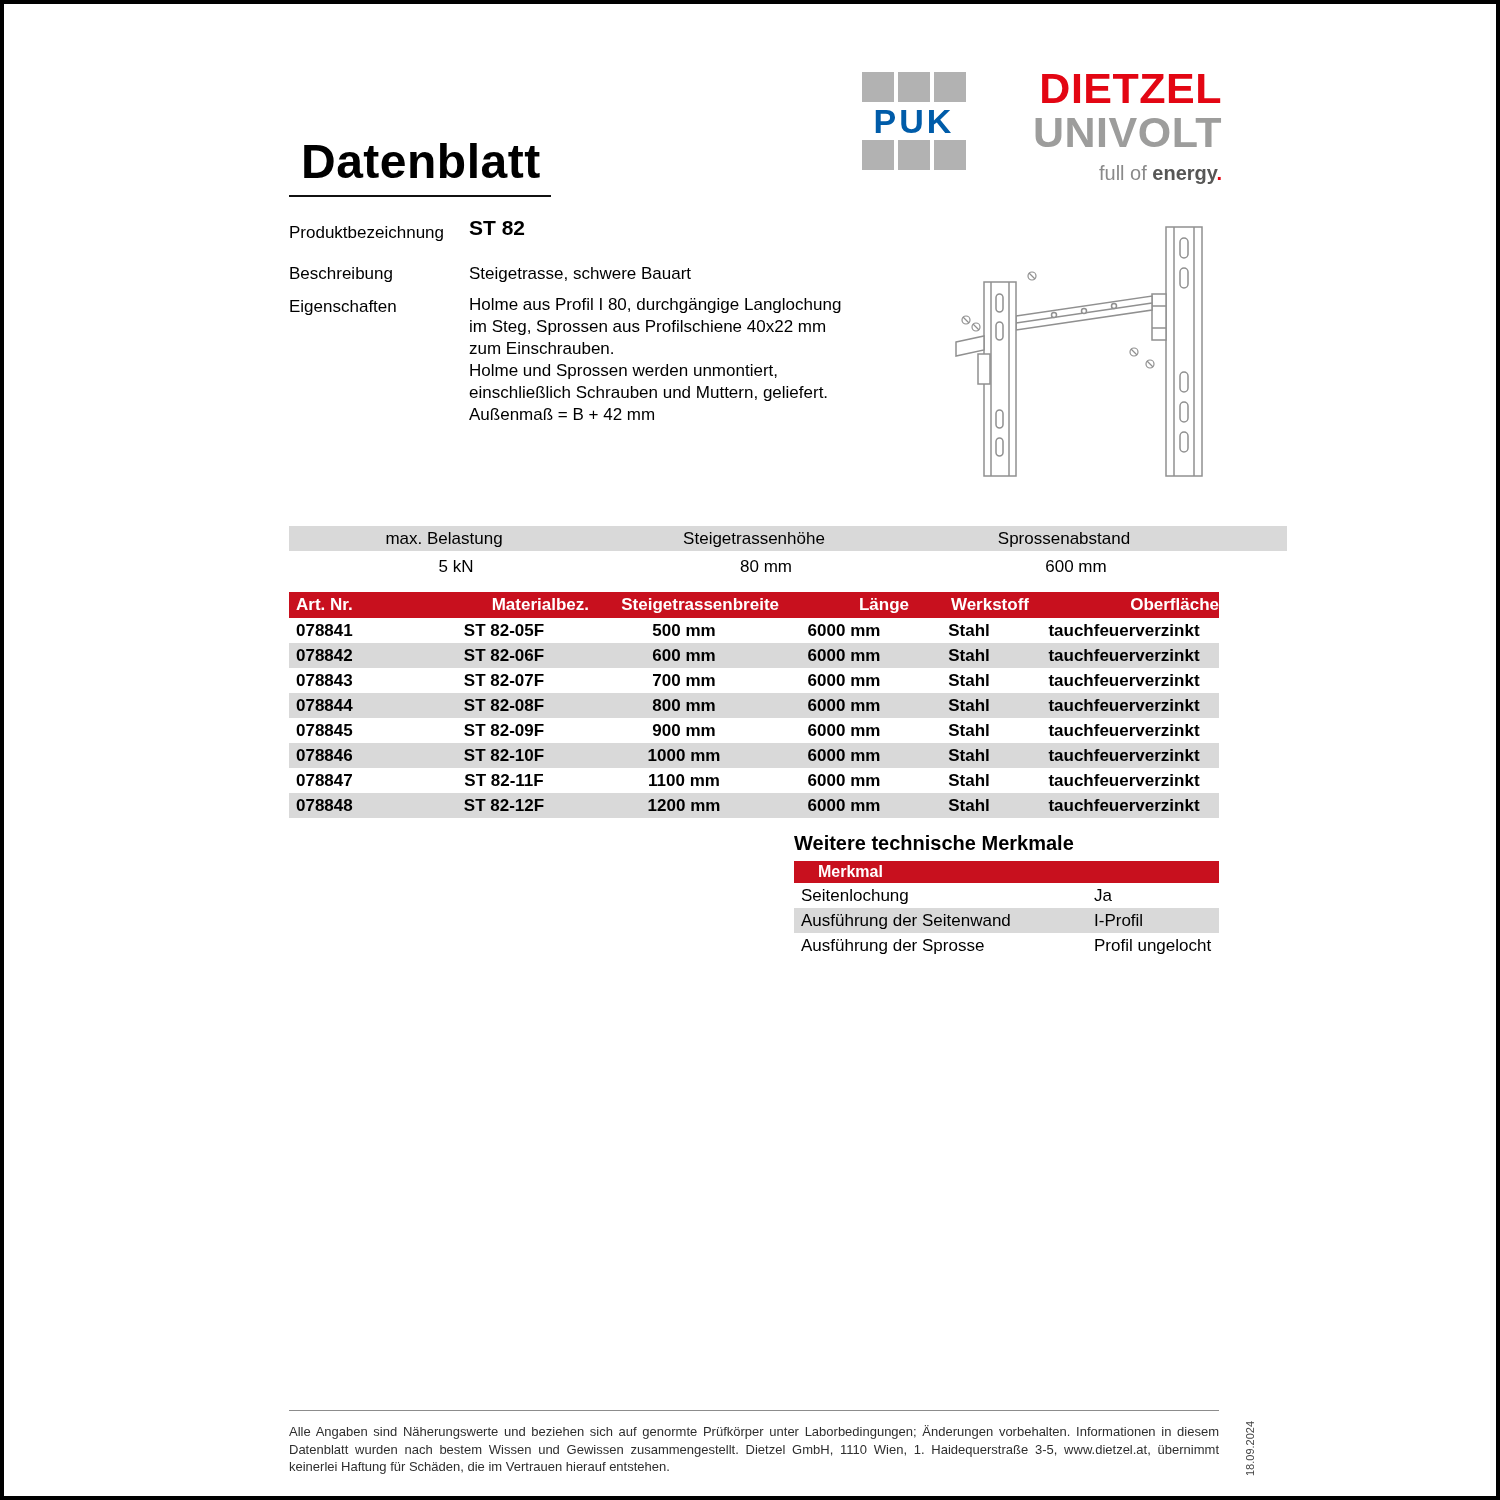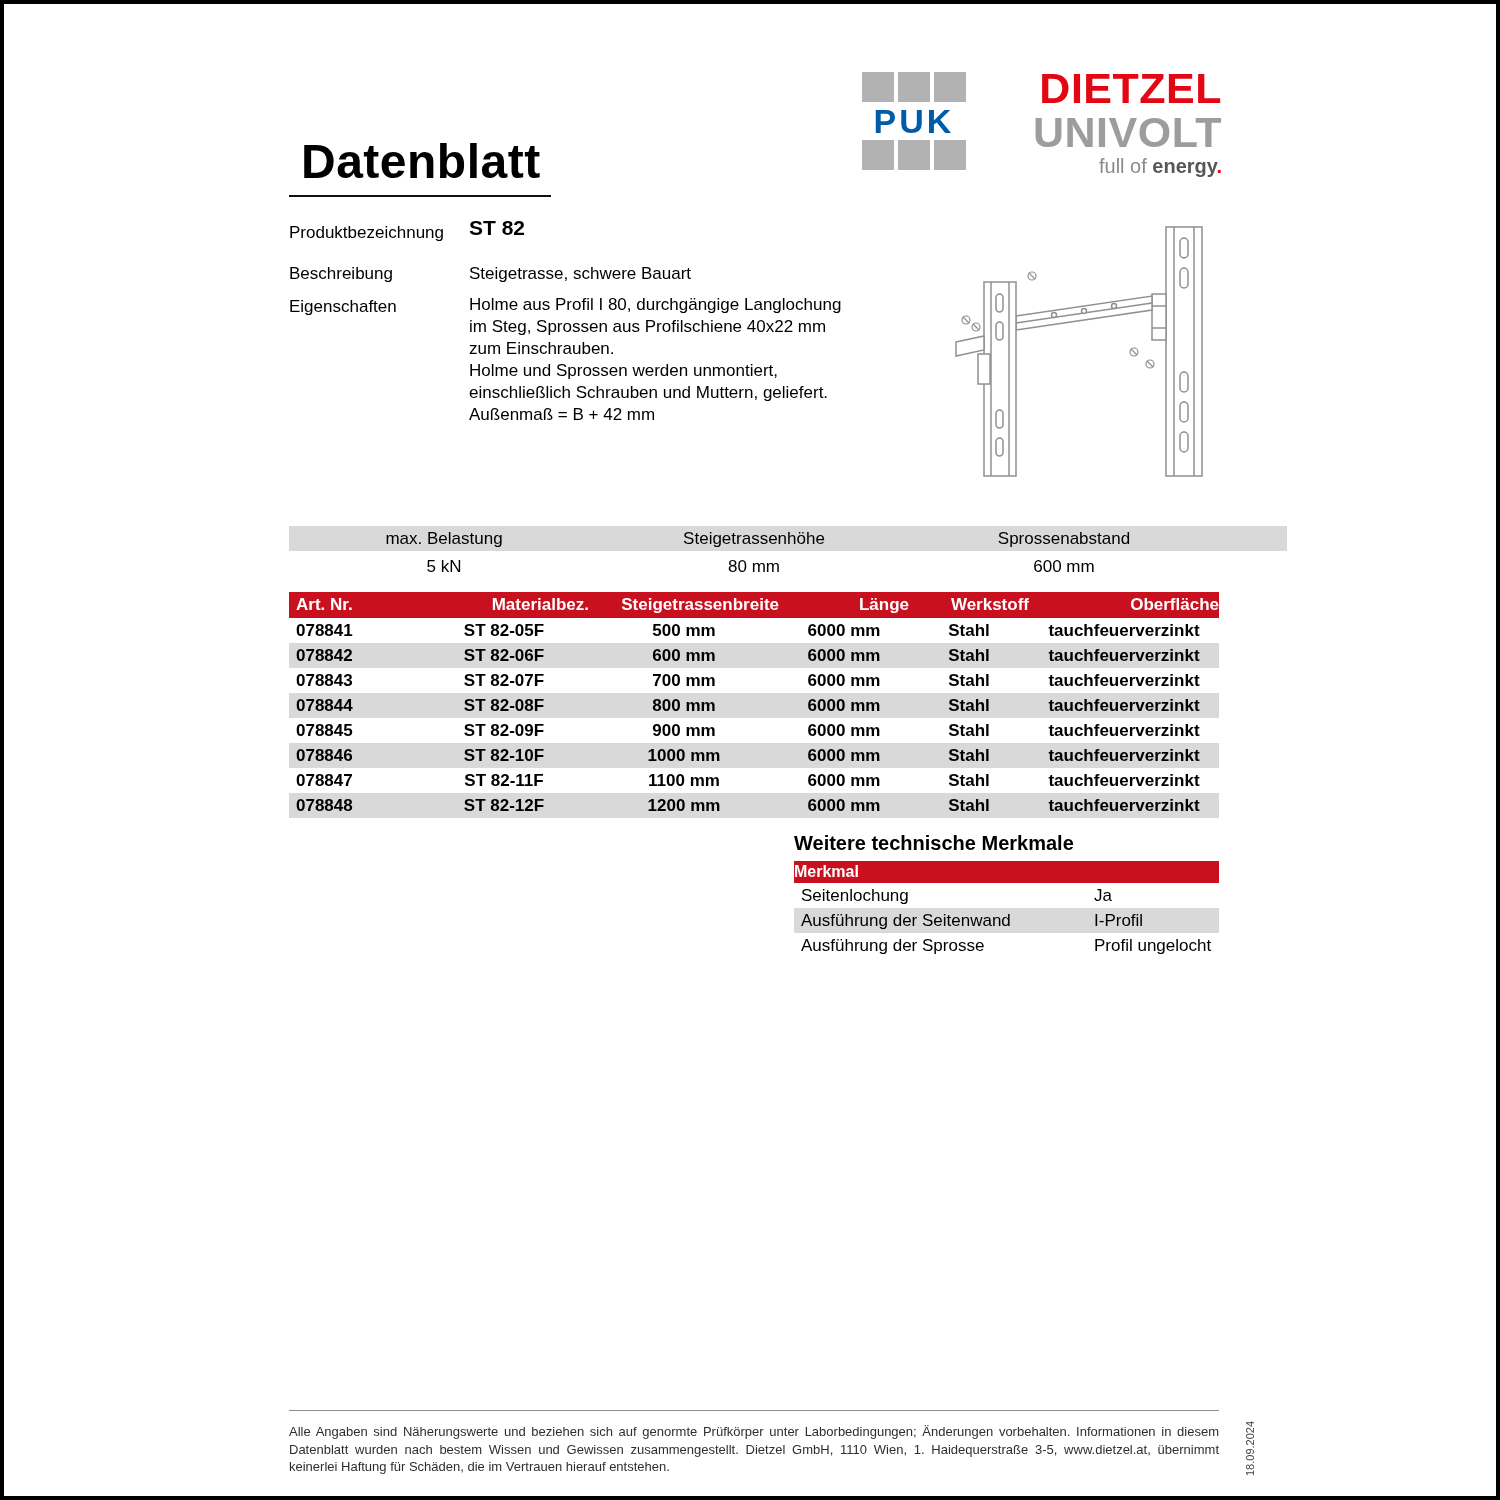--- a/index.html
+++ b/index.html
@@ -32,21 +32,21 @@
   .puk-sq { width: 32px; height: 30px; background: #b2b2b2; }
   .puk-text {
     color: #005ca9; font-weight: bold; font-size: 34px; line-height: 30px;
     letter-spacing: 3px; text-align: center; margin-bottom: 4px;
   }
 
   
   .dietzel-logo { position: absolute; left: 1008px; top: 62px; width: 210px; text-align: right; }
   .dz-line1 { color: #e30613; font-weight: bold; font-size: 43px; line-height: 44px; letter-spacing: 0.5px; }
   .dz-line2 { color: #9d9d9c; font-weight: bold; font-size: 43px; line-height: 44px; letter-spacing: 0.5px; }
-  .dz-tagline { font-size: 20px; margin-top: 1px; }
+  .dz-tagline { font-size: 20px; margin-top: 8px; }
   .tg-light { color: #8a8a8a; }
   .tg-bold  { color: #575756; font-weight: bold; }
   .tg-dot   { color: #e30613; font-weight: bold; }
 
   
   .field { position: absolute; }
   .lab-pb { left: 285px; top: 219px; }
   .val-pb { left: 465px; top: 212px; font-weight: bold; font-size: 21px; }
   .lab-be { left: 285px; top: 260px; }
   .val-be { left: 465px; top: 260px; }
@@ -54,42 +54,42 @@
   .val-ei { left: 465px; top: 290px; width: 470px; white-space: pre-line; line-height: 22px; }
 
   
   .drawing { position: absolute; left: 950px; top: 220px; }
 
   
   .specs-band {
     position: absolute; left: 285px; top: 522px; width: 998px; height: 25px;
     background: #d9d9d9; display: flex;
   }
-  .specs-values { position: absolute; left: 285px; top: 550px; width: 930px; display: flex; }
+  .specs-values { position: absolute; left: 297px; top: 550px; width: 930px; display: flex; }
   .spec-col { width: 310px; text-align: center; line-height: 25px; }
 
   
   .main-table {
     position: absolute; left: 285px; top: 588px; width: 930px;
     border-collapse: collapse; table-layout: fixed; font-size: 17px;
   }
   .main-table th {
     background: #c8101e; color: #fff; font-weight: bold;
     height: 26px; text-align: right; padding: 0;
   }
   .main-table td { height: 25px; text-align: center; padding: 0; font-weight: bold; }
   .main-table tbody tr:nth-child(even) { background: #d9d9d9; }
   .main-table .al { text-align: left; padding-left: 7px; }
 
   
   .mk-title { position: absolute; left: 790px; top: 828px; margin: 0; font-size: 20px; font-weight: bold; }
   .mk-band {
     position: absolute; left: 790px; top: 857px; width: 425px; height: 22px;
     background: #c8101e; color: #fff; font-weight: bold; font-size: 16px;
-    line-height: 22px; padding-left: 0; box-sizing: border-box;
+    line-height: 22px; padding-left: 24px; box-sizing: border-box;
   }
   .mk-table { position: absolute; left: 790px; top: 879px; width: 425px; }
   .mk-row { position: relative; height: 25px; line-height: 25px; }
   .mk-row:nth-child(even) { background: #d9d9d9; }
   .mk-label { padding-left: 7px; }
   .mk-value { position: absolute; left: 300px; top: 0; }
 
   
   .footer-rule { position: absolute; left: 285px; top: 1406px; width: 930px; border-top: 1px solid #8c8c8c; }
   .disclaimer {

